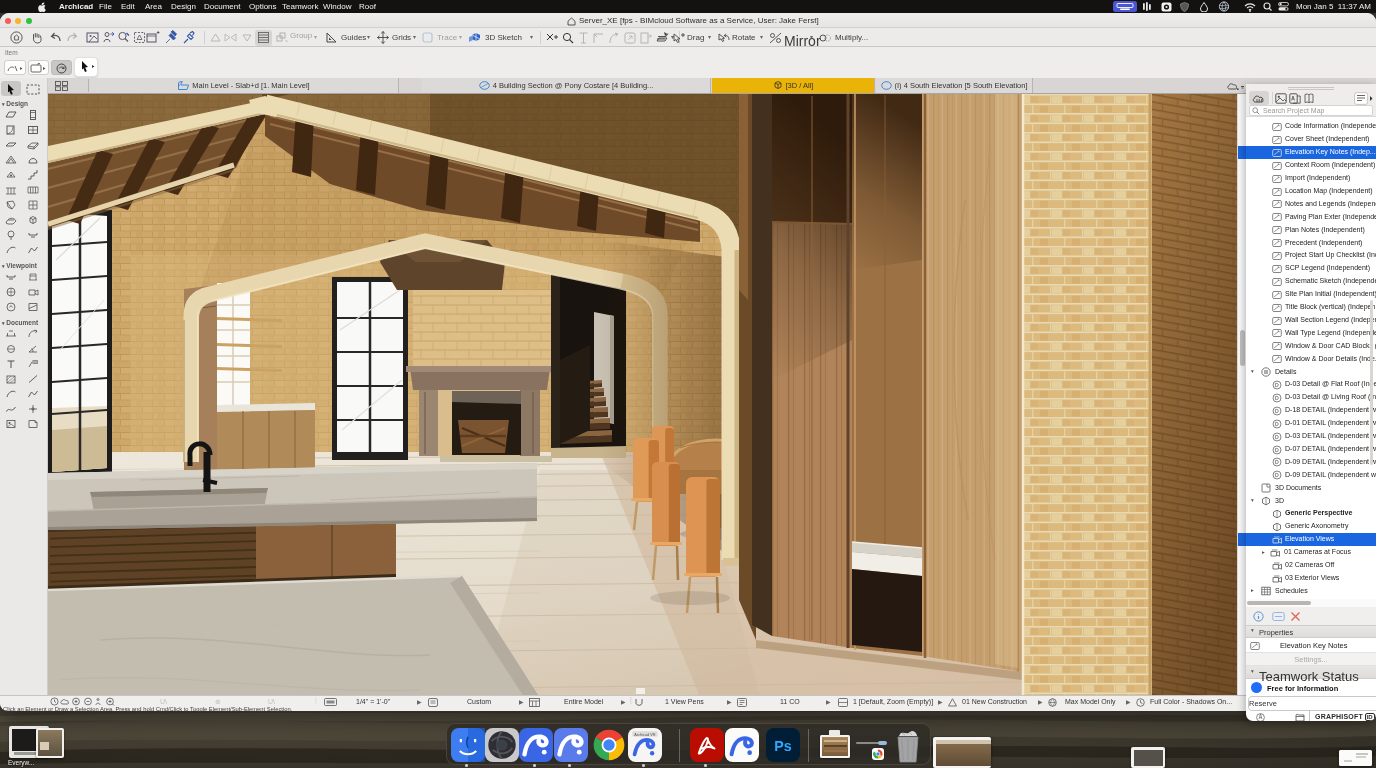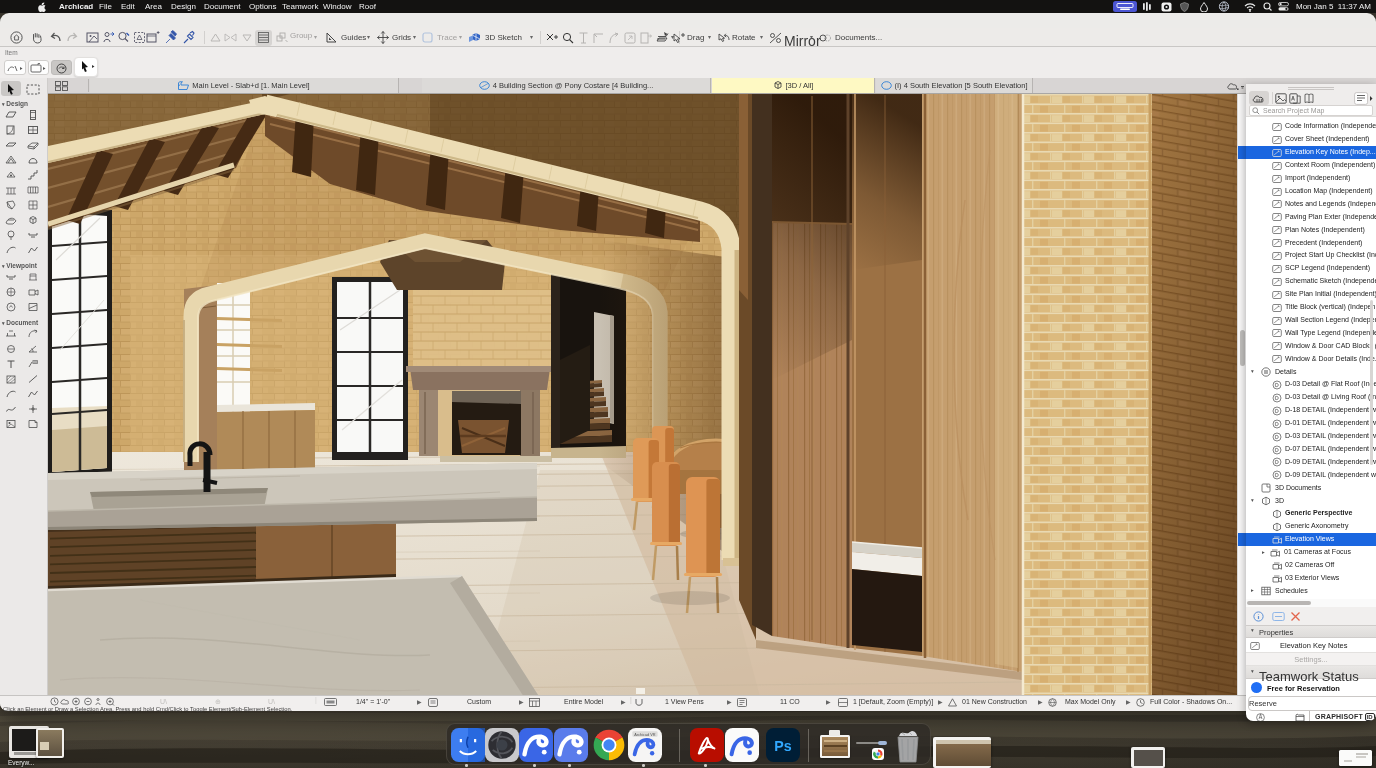--- a/index.html
+++ b/index.html
@@ -32,20 +32,29 @@
 <body>
 <div id="screen">
 <div id="wall">
 <svg width="1376" height="768" viewBox="0 0 1376 768" style="position:absolute;left:0;top:0">
 <path d="M0 726 C200 712 420 730 700 722 C980 714 1180 728 1376 718 L1376 736 C1150 744 900 730 640 738 C400 745 180 736 0 742 Z" fill="#55503f" opacity="0.5"></path>
 <path d="M0 752 C240 742 520 756 820 748 C1080 742 1260 752 1376 746 L1376 756 C1180 762 960 752 700 760 C440 767 200 760 0 764 Z" fill="#1f1c16" opacity="0.6"></path>
 <path d="M0 716 C300 708 600 718 900 710 C1120 705 1280 712 1376 708 L1376 713 C1150 718 880 712 600 719 C360 724 150 718 0 722 Z" fill="#66604c" opacity="0.35"></path>
 </svg>
     </div>
 <div id="win">
+  <div id="titlebar">
+   <div class="abs" style="left:5px;top:4.5px;width:6px;height:6px;border-radius:50%;background:#f35f57"></div>
+   <div class="abs" style="left:15px;top:4.5px;width:6px;height:6px;border-radius:50%;background:#f0b62c"></div>
+   <div class="abs" style="left:25.6px;top:4.5px;width:6px;height:6px;border-radius:50%;background:#2fc13f"></div>
+   <svg class="abs" style="left:567px;top:3.5px" width="9" height="9" viewBox="0 0 9 9">
+          <path d="M1 4.2 L4.5 1 L8 4.2 L8 8 L1 8 Z" fill="none" stroke="#444" stroke-width="0.9"></path>
+        </svg>
+   <div class="abs" style="left:579px;top:3px;font-size:8px;color:#2c2c2c;white-space:nowrap">Server_XE [fps - BIMcloud Software as a Service, User: Jake Ferst]</div>
+  </div>
   <div id="toolbar">
    <svg class="abs" style="left:10px;top:3px" width="13" height="13" viewBox="0 0 13 13">
           <circle cx="6.5" cy="6.5" r="5.6" fill="none" stroke="#555" stroke-width="1"></circle>
           <path d="M3.8 6.3 L6.5 4 L9.2 6.3 M4.6 6 L4.6 9 L8.4 9 L8.4 6" fill="none" stroke="#555" stroke-width="0.9"></path>
         </svg>
    <svg class="abs" style="left:31px;top:3px" width="12" height="13" viewBox="0 0 12 13">
           <path d="M2.5 7 L2.5 3.5 M4.3 6 L4.3 2.5 M6.1 6 L6.1 2.8 M7.9 6.4 L7.9 3.6 M2.5 7 C2 10 4 12 6.5 12 C9 12 10.5 10.5 10 7.5 L9.5 5" fill="none" stroke="#555" stroke-width="1" stroke-linecap="round"></path>
         </svg>
    <svg class="abs" style="left:49px;top:4px" width="13" height="11" viewBox="0 0 13 11">
           <path d="M11 9 C11 4 7 2.5 3.5 4 M5.5 1 L2.5 4.3 L6 6.5" fill="none" stroke="#555" stroke-width="1.2"></path>
@@ -176,21 +185,21 @@
           <path d="M1 11 L12 1" stroke="#444" stroke-width="0.9"></path>
           <circle cx="3.5" cy="3.5" r="2" fill="none" stroke="#444" stroke-width="0.9"></circle>
           <circle cx="9.5" cy="8.5" r="2" fill="none" stroke="#444" stroke-width="0.9"></circle>
         </svg>
    <span class="abs" style="left:784px;top:5px;font-size:14px;color:#3b3b3b">Mirror</span>
    <span class="abs" style="left:810px;top:5px;font-size:6px;color:#666">▾</span>
    <svg class="abs" style="left:819px;top:4px" width="13" height="12" viewBox="0 0 13 12">
           <circle cx="4" cy="6" r="3" fill="none" stroke="#444" stroke-width="0.9"></circle>
           <circle cx="8.5" cy="6" r="3" fill="none" stroke="#999" stroke-width="0.9" stroke-dasharray="1.5 1"></circle>
         </svg>
-   <span class="abs" style="left:835px;top:5px;font-size:8px;color:#3b3b3b">Documents...</span>
+   <span class="abs" style="left:835px;top:5px;font-size:8px;color:#3b3b3b">Multiply...</span>
   </div>
   <div id="infobox">
    <span class="abs" style="left:5px;top:2px;font-size:6.5px;color:#777">Item</span>
    <div class="abs" style="left:4px;top:13px;width:22px;height:15px;background:#fdfdfd;border:1px solid #d0cecc;border-radius:3px">
      <svg width="20" height="13" viewBox="0 0 20 13">
             <path d="M3 9 C4 5 7 4 9 6 M10 4 L12 9" stroke="#555" fill="none" stroke-width="0.9"></path>
             <path d="M15 5 L17.5 6.5 L15 8" fill="#555"></path>
           </svg></div>
    <div class="abs" style="left:28px;top:13px;width:21px;height:15px;background:#fdfdfd;border:1px solid #d0cecc;border-radius:3px">
      <svg width="19" height="13" viewBox="0 0 19 13">
@@ -368,21 +377,21 @@
    <div class="abs" style="left:40px;top:1px;width:1px;height:13px;background:#b7b4b2"></div>
    <div class="tab" style="left:42px;width:309px">
      <svg style="vertical-align:-2px;margin-right:3px" width="11" height="9" viewBox="0 0 11 9">
             <path d="M0.5 2 L0.5 8.5 L9 8.5 L10.5 4 L3 4 L3 2 L4.5 0.8 L1.5 0.8 Z M0.5 4.5 L2 4" fill="none" stroke="#2e7fd6" stroke-width="0.9"></path>
           </svg>Main Level - Slab+d [1. Main Level]</div>
    <div class="tab" style="left:374px;width:289px">
      <svg style="vertical-align:-2px;margin-right:3px" width="11" height="9" viewBox="0 0 11 9">
             <ellipse cx="5.5" cy="4.5" rx="4.8" ry="3.8" fill="none" stroke="#2e7fd6" stroke-width="0.9"></ellipse>
             <path d="M2 6.5 L9 2.5" stroke="#2e7fd6" stroke-width="0.7"></path>
           </svg>4 Building Section @ Pony Costare [4 Building...</div>
-   <div class="tab" style="left:664px;width:163px;background:#fef9c3">
+   <div class="tab" style="left:664px;width:163px;background:#eab308">
      <svg style="vertical-align:-2px;margin-right:3px" width="10" height="10" viewBox="0 0 10 10">
             <path d="M2 3 L5 1.5 L8 3 L8 7 L5 8.5 L2 7 Z M2 3 L5 4.5 L8 3 M5 4.5 L5 8.5" fill="none" stroke="#333" stroke-width="0.8"></path>
           </svg>[3D / All]</div>
    <div class="tab" style="left:828px;width:157px">
      <svg style="vertical-align:-2px;margin-right:3px" width="11" height="9" viewBox="0 0 11 9">
             <ellipse cx="5.5" cy="4.5" rx="4.8" ry="3.8" fill="none" stroke="#2e7fd6" stroke-width="0.9"></ellipse>
           </svg>(I) 4 South Elevation [5 South Elevation]</div>
    <svg class="abs" style="left:1178px;top:3px" width="20" height="10" viewBox="0 0 20 10">
           <path d="M4 8 C1.5 8 1 5.5 3 4.8 C3 2.5 6.5 2 7.3 4 C9 3.2 11 4.5 10.4 6.4 C11 7.3 10.3 8 9.4 8 Z" fill="none" stroke="#444" stroke-width="0.9"></path>
           <circle cx="11.8" cy="8.2" r="0.9" fill="#444"></circle>
@@ -1128,21 +1137,21 @@
  <svg class="abs" style="left:4px;top:557px" width="10" height="10" viewBox="0 0 10 10">
         <rect x="0.7" y="1.5" width="8.6" height="7" rx="1.2" fill="none" stroke="#666" stroke-width="0.8"></rect>
         <path d="M2.2 6.8 L6.8 3.2 M5.8 3 L7 3 L7 4.2" fill="none" stroke="#666" stroke-width="0.7"></path>
       </svg>
  <span class="abs" style="left:34px;top:557px;font-size:7.5px;color:#222">Elevation Key Notes</span>
  <div class="abs" style="left:0;top:568px;width:130px;height:14px;background:#f4f2f1;border-top:1px solid #e3e1df;border-bottom:1px solid #e3e1df;text-align:center;font-size:7.5px;color:#a9a7a5;line-height:14px">Settings...</div>
  <div class="abs" style="left:0;top:582px;width:130px;height:13px;background:linear-gradient(#e9e7e5,#dedcda);border-bottom:1px solid #cfccca"></div>
  <span class="abs" style="left:5px;top:584px;font-size:5.5px;color:#555">▾</span>
       <span class="abs" style="left:13px;top:584.5px;font-size:13px;color:#333">Teamwork Status</span>
  <div class="abs" style="left:5px;top:598px;width:11px;height:11px;border-radius:50%;background:#1f6ef5"></div>
- <span class="abs" style="left:21px;top:599.5px;font-size:7.5px;font-weight:bold;color:#111">Free for Reservation</span>
+ <span class="abs" style="left:21px;top:599.5px;font-size:7.5px;font-weight:bold;color:#111">Free for Information</span>
  <div class="abs" style="left:2px;top:612px;width:138px;height:15px;background:#fff;border:1px solid #cbc8c6;border-radius:4px;text-align:left;font-size:7.5px;color:#333;line-height:14px">Reserve</div>
  <svg class="abs" style="left:10px;top:629px" width="9" height="9" viewBox="0 0 9 9">
         <circle cx="4.5" cy="4.5" r="3.9" fill="none" stroke="#555" stroke-width="0.7"></circle>
         <path d="M4.5 1 L3 6 M4.5 1 L6 6 M3.2 4.5 L6 4.8" stroke="#555" stroke-width="0.6" fill="none"></path>
       </svg>
  <svg class="abs" style="left:49px;top:629px" width="10" height="9" viewBox="0 0 10 9">
         <path d="M1 2.5 C1 1 3 1 3.5 2 L9 2 L9 8 L1 8 Z" fill="none" stroke="#444" stroke-width="0.8"></path>
         <path d="M1 3.5 L9 3.5" stroke="#444" stroke-width="0.7"></path>
       </svg>
  <div class="abs" style="left:63px;top:627px;width:1px;height:12px;background:#c5c2c0"></div>

